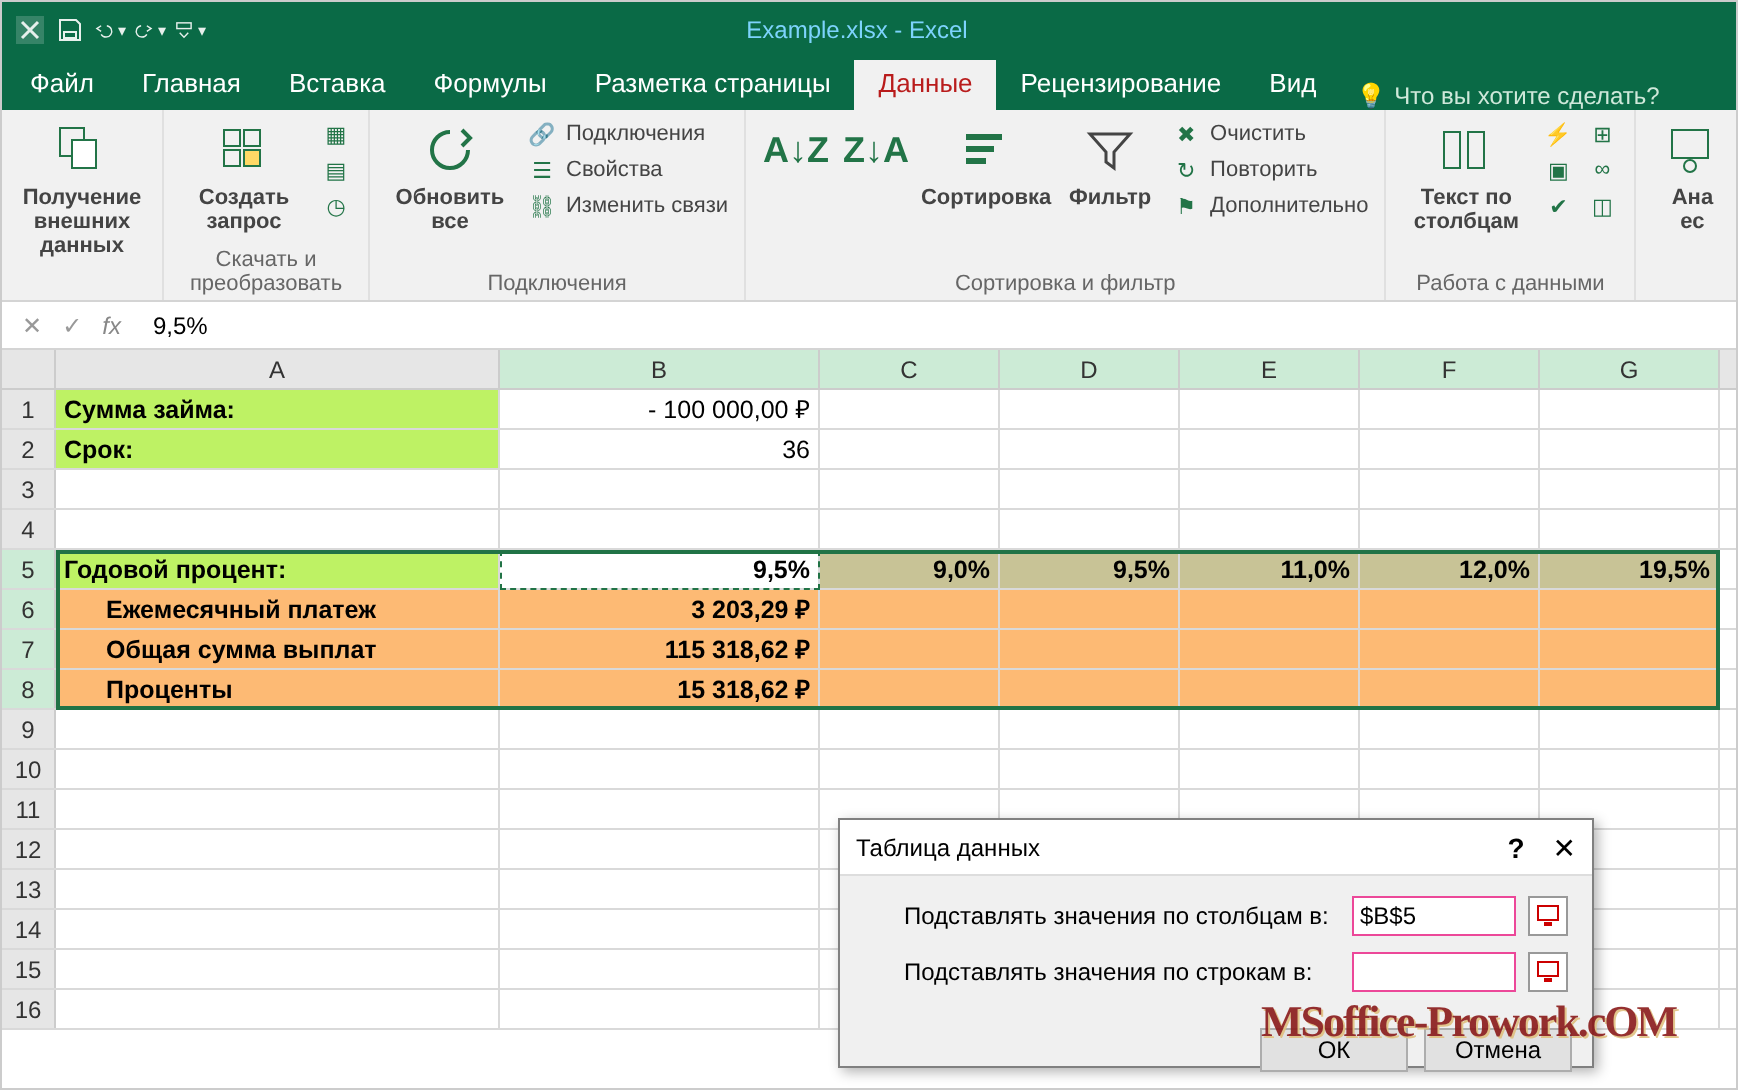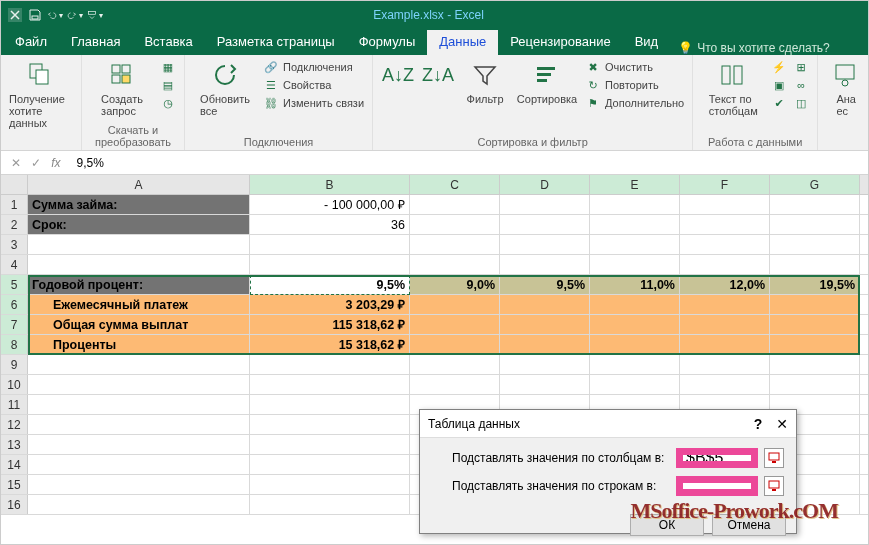--- a/index.html
+++ b/index.html
@@ -8,28 +8,28 @@
   
   .titlebar { height: 28px; background: #0a6a46; display: flex; align-items: center; color: #7dd3fc; font-size: 12px; }
   .qat { display: flex; align-items: center; gap: 4px; padding: 0 6px; }
   .qat .ic { width: 16px; height: 16px; display: inline-flex; align-items: center; justify-content: center; color: #fff; opacity: .9; }
   .qat .drop::after { content: "▾"; font-size: 8px; margin-left: 2px; }
   .title-center { flex: 1; text-align: center; }
 
   
   .ribbon-tabs { height: 26px; background: #0a6a46; display: flex; align-items: flex-end; color: #fff; font-size: 13px; padding: 0 2px; }
   .ribbon-tabs .rtab { padding: 4px 12px 6px; cursor: pointer; }
-  .ribbon-tabs .rtab.active { background: #f1f1f1; color: #1d4ed8; }
+  .ribbon-tabs .rtab.active { background: #f1f1f1; color: #b91c1c; }
   .ribbon-tabs .tell { margin-left: 8px; color: #cfe8da; font-size: 12px; display: flex; align-items: center; gap: 4px; }
 
   
   .ribbon { height: 96px; background: #f1f1f1; border-bottom: 1px solid #d4d4d4; display: flex; font-size: 11px; color: #444; }
   .group { border-right: 1px solid #e0e0e0; padding: 4px 8px 2px; display: flex; flex-direction: column; justify-content: space-between; }
   .group-row { display: flex; gap: 6px; align-items: flex-start; }
-  .bigbtn { display: flex; flex-direction: column; align-items: center; width: 64px; gap: 2px; text-align: left; line-height: 12px; }
+  .bigbtn { display: flex; flex-direction: column; align-items: center; width: 64px; gap: 2px; text-align: center; line-height: 12px; font-weight: bold; }
   .bigbtn .bicon { width: 32px; height: 32px; display: flex; align-items: center; justify-content: center; color: #227447; }
   .bigbtn .lbl { font-size: 11px; }
   .smallcol { display: flex; flex-direction: column; gap: 2px; }
   .smallrow { display: flex; align-items: center; gap: 4px; font-size: 11px; white-space: nowrap; }
   .smallrow .sicon { width: 16px; height: 16px; display: inline-flex; align-items: center; justify-content: center; color: #227447; }
   .group-label { text-align: center; color: #666; font-size: 11px; padding-top: 2px; }
 
   
   .fbar { height: 24px; border-bottom: 1px solid #d4d4d4; display: flex; align-items: stretch; font-size: 12px; background: #fff; }
   .namebox { width: 100px; border: 1px solid #ccc; margin: 2px; display: flex; align-items: center; padding: 0 6px; justify-content: space-between; }
@@ -44,21 +44,21 @@
   .corner { width: 27px; border-right: 1px solid #ccc; }
   .ch { border-right: 1px solid #ccc; text-align: center; line-height: 20px; color: #333; }
   .rowhead { width: 27px; background: #e6e6e6; border-right: 1px solid #ccc; text-align: center; font-size: 12px; line-height: 20px; color: #333; }
   .gridrow { display: flex; height: 20px; border-bottom: 1px solid #d9d9d9; }
   .cell { border-right: 1px solid #d9d9d9; padding: 0 4px; font-size: 12.5px; line-height: 20px; overflow: hidden; white-space: nowrap; }
   .col-A { width: 222px; }
   .col-B { width: 160px; }
   .col-C, .col-D, .col-E, .col-F, .col-G { width: 90px; }
   .r { text-align: right; }
   .b { font-weight: 600; }
-  .yellow { background: #737373; }
+  .yellow { background: #bef264; }
   .khaki { background: #c8c396; }
   .gray { background: #fdba74; padding-left: 25px; }
   .hdr-hl { background: #ccebd6; }
   .big-sel {
     position: absolute; top: 100px; left: 27px;
     width: calc(222px + 160px + 90px*5); height: 80px;
     border: 2px solid #217346; pointer-events: none;
   }
   .marching {
     position: absolute; top: 100px; left: 249px; width: 160px; height: 20px;
@@ -69,21 +69,21 @@
   .dialog {
     position: absolute; left: 418px; top: 408px; width: 378px; height: 125px;
     background: #f0f0f0; border: 1px solid #808080; box-shadow: 2px 2px 6px rgba(0,0,0,.3);
     font-size: 12px;
   }
   .dlg-title { height: 28px; display: flex; align-items: center; padding: 0 8px; justify-content: space-between; border-bottom: 1px solid #ddd; background: #fff; }
   .dlg-title .right { display: flex; gap: 14px; font-size: 14px; }
   .dlg-body { padding: 10px 12px 6px; }
   .dlg-row { display: flex; align-items: center; gap: 6px; margin-bottom: 8px; }
   .dlg-row label { flex: 1; white-space: nowrap; margin-left: 20px; }
-  .dlg-row input { width: 82px; height: 20px; border: 7px solid #ec4899; padding: 0 3px; font-size: 16px; }
+  .dlg-row input { width: 82px; height: 20px; border: 1px solid #ec4899; padding: 0 3px; font-size: 12px; }
   .dlg-row .refbtn { width: 20px; height: 20px; border: 1px solid #999; background: #fff; display: inline-flex; align-items: center; justify-content: center; }
   .dlg-foot { display: flex; justify-content: flex-end; gap: 8px; padding: 4px 10px 8px; }
   .dlg-foot button { width: 74px; height: 22px; border: 1px solid #adadad; background: #e1e1e1; font-size: 12px; }
 
   
   .wm { position: absolute; right: 30px; bottom: 20px; font-family: "Comic Sans MS", cursive; font-weight: 700; font-size: 22px;
         color: #8a1a1a; text-shadow: 1px 1px 0 #e0c080; letter-spacing: -1px; opacity: .9; pointer-events: none; }
 
   svg { display: block; }
 </style>
@@ -122,22 +122,22 @@
       </span>
   </div>
   <div class="title-center">Example.xlsx - Excel</div>
   <div style="width:120px"></div>
 </div>
 
 <div class="ribbon-tabs">
   <div class="rtab">Файл</div>
   <div class="rtab">Главная</div>
   <div class="rtab">Вставка</div>
+  <div class="rtab">Формулы</div>
   <div class="rtab">Разметка страницы</div>
-  <div class="rtab">Формулы</div>
   <div class="rtab active">Данные</div>
   <div class="rtab">Рецензирование</div>
   <div class="rtab">Вид</div>
   <div class="tell">
     <span>💡</span>
     <span>Что вы хотите сделать?</span>
   </div>
 </div>
 
 <div class="ribbon">
@@ -145,21 +145,21 @@
   <div class="group">
     <div class="group-row">
       <div class="bigbtn">
         <span class="bicon">
             <svg width="28" height="28" viewBox="0 0 28 28">
               <rect x="3" y="3" width="12" height="14" fill="none" stroke="#227447"></rect>
               <rect x="9" y="9" width="12" height="14" fill="#fff" stroke="#227447"></rect>
             </svg>
           </span>
         <span class="lbl" style="white-space:pre-line">Получение
-хотите данных</span>
+внешних данных</span>
       </div>
     </div>
     <div class="group-label"></div>
   </div>
 
   <div class="group">
     <div class="group-row">
       <div class="bigbtn">
         <span class="bicon">
             <svg width="28" height="28" viewBox="0 0 28 28">
@@ -218,37 +218,37 @@
   </div>
 
   <div class="group">
     <div class="group-row">
       <div class="bigbtn" style="width:34px">
         <span class="bicon" style="font-size:18px">A↓Z</span>
       </div>
       <div class="bigbtn" style="width:34px">
         <span class="bicon" style="font-size:18px">Z↓A</span>
       </div>
-      <div class="bigbtn" style="width:48px">
-        <span class="bicon">
-            <svg width="28" height="28" viewBox="0 0 28 28">
-              <path d="M4 6h20l-8 9v8l-4-3v-5z" fill="none" stroke="#444" stroke-width="1.5"></path>
-            </svg>
-          </span>
-        <span class="lbl">Фильтр</span>
-      </div>
       <div class="bigbtn">
         <span class="bicon">
             <svg width="28" height="28" viewBox="0 0 28 28">
               <rect x="4" y="6" width="18" height="3" fill="#227447"></rect>
               <rect x="4" y="12" width="14" height="3" fill="#227447"></rect>
               <rect x="4" y="18" width="10" height="3" fill="#227447"></rect>
             </svg>
           </span>
         <span class="lbl">Сортировка</span>
+      </div>
+      <div class="bigbtn" style="width:48px">
+        <span class="bicon">
+            <svg width="28" height="28" viewBox="0 0 28 28">
+              <path d="M4 6h20l-8 9v8l-4-3v-5z" fill="none" stroke="#444" stroke-width="1.5"></path>
+            </svg>
+          </span>
+        <span class="lbl">Фильтр</span>
       </div>
       <div class="smallcol">
         <div class="smallrow">
             <span class="sicon">✖</span>
             <span>Очистить</span>
           </div>
         <div class="smallrow">
             <span class="sicon">↻</span>
             <span>Повторить</span>
           </div>

